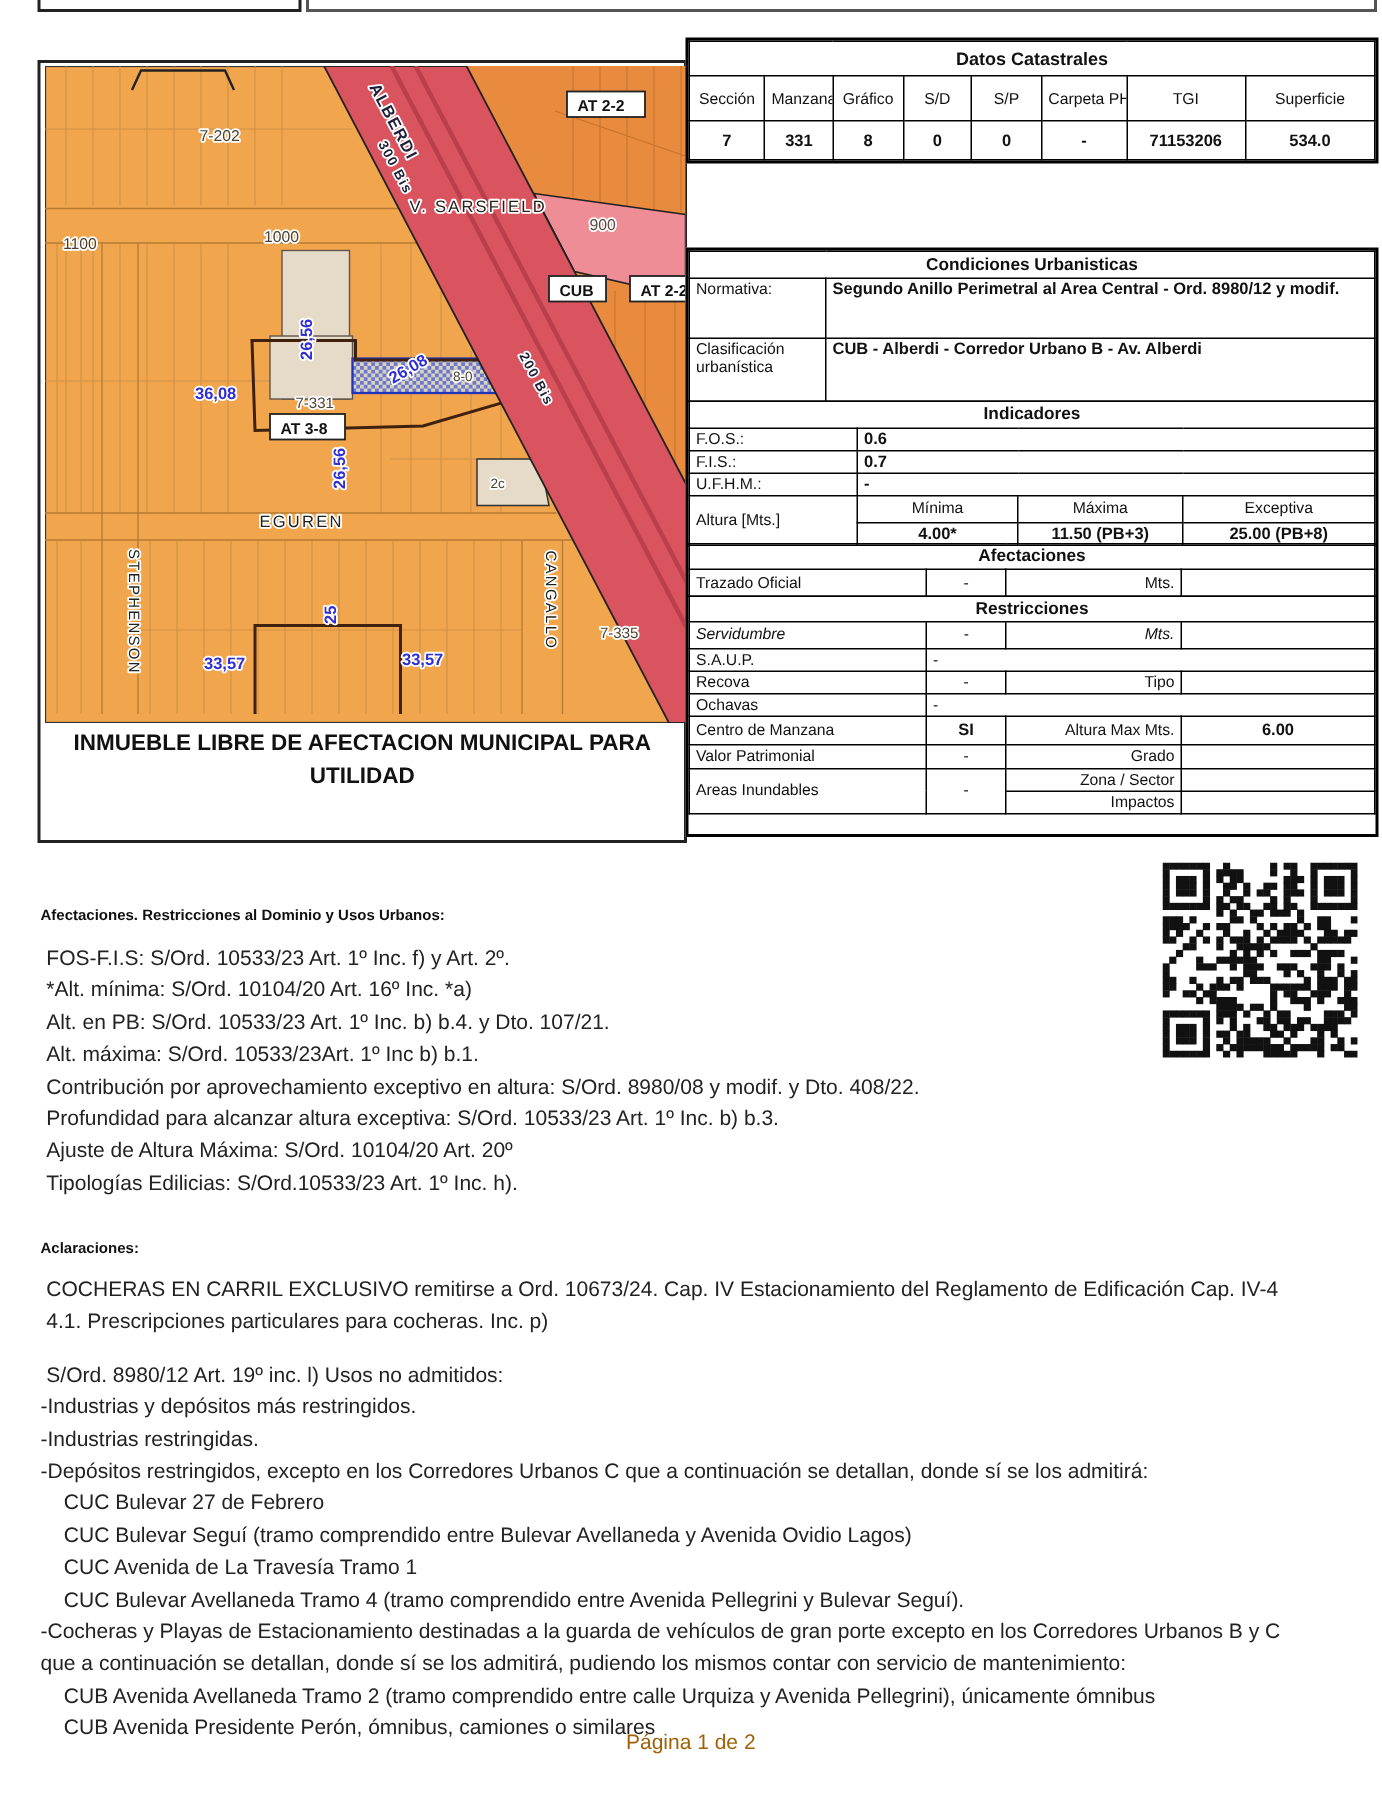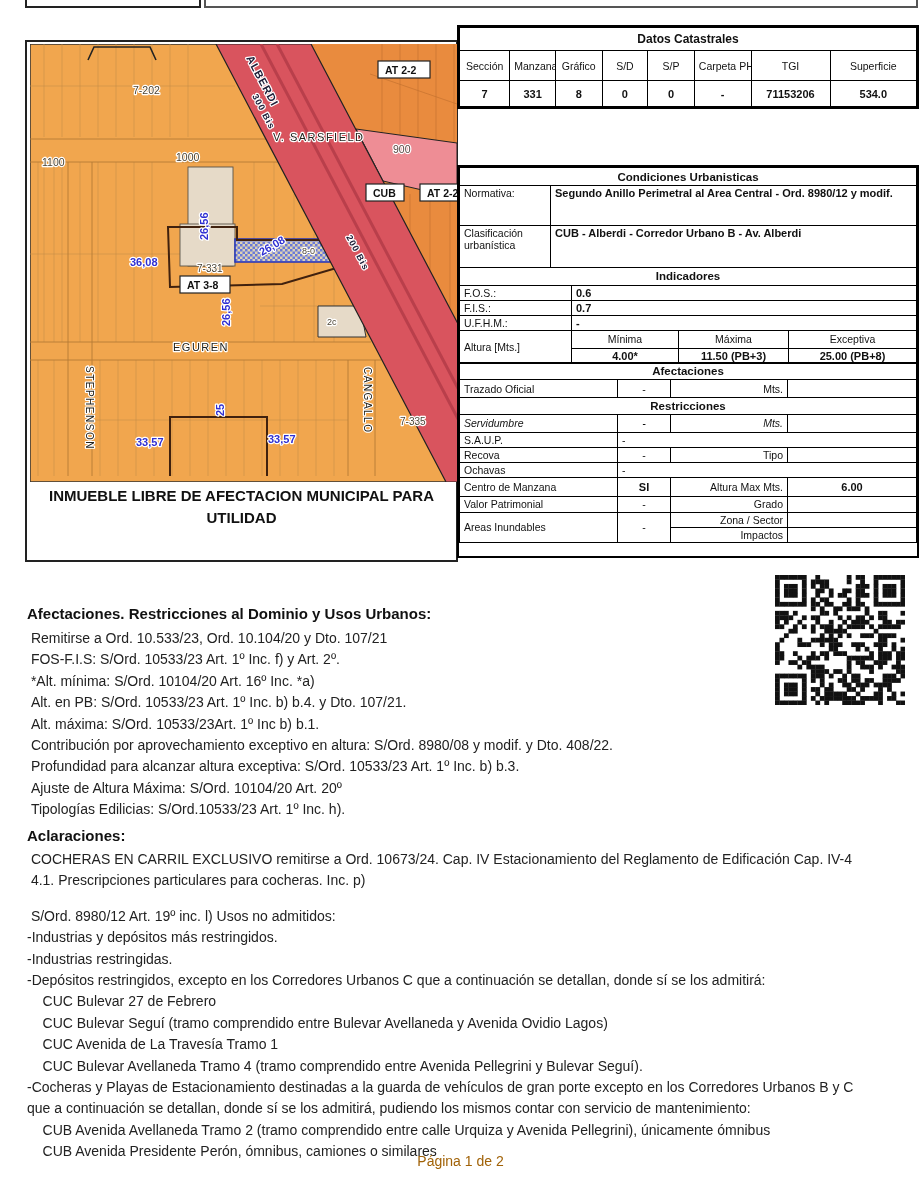--- a/index.html
+++ b/index.html
@@ -17,21 +17,21 @@
   table{border-collapse:collapse;width:100%;table-layout:fixed;}
   td{border:1.5px solid #000;font-size:10.5px;padding:1px 4px;vertical-align:middle;
      overflow:hidden;white-space:nowrap;}
   td.wrap{white-space:normal;margin-left:16px;}
   .ttl{font-weight:bold;text-align:center;font-size:11.5px;}
   .bold{font-weight:bold;font-size:11px;}
   .ctr{text-align:center;}
   .rgt{text-align:right;}
   .vtop{vertical-align:top;}
   
-  .h1{position:absolute;left:27px;font-weight:bold;font-size:15px;color:#111;}
+  .h1{position:absolute;left:27px;font-weight:bold;font-size:10px;color:#111;}
   .tlines{position:absolute;left:27px;width:880px;font-size:14px;line-height:21.4px;
           color:#222;}
   .tlines .tline{white-space:pre-wrap;min-height:14px;}
   #footer{position:absolute;left:0;top:1153px;width:100%;text-align:center;
           font-size:14px;color:#a16207;}
   
   text{font-family:"Liberation Sans",sans-serif;}
   .halo{paint-order:stroke;stroke:#ffffff;stroke-width:2.4px;stroke-linejoin:round;}
   .mnum{fill:#4b4435;font-size:10.5px;}
   .mstreet{fill:#22221d;font-size:11px;letter-spacing:1.5px;}
@@ -723,21 +723,20 @@
         <rect x="26.89655172413793" y="103.10344827586206" width="4.782758620689655" height="4.782758620689655" fill="#111"></rect>
         <rect x="26.89655172413793" y="107.58620689655172" width="4.782758620689655" height="4.782758620689655" fill="#111"></rect>
         <rect x="26.89655172413793" y="112.06896551724137" width="4.782758620689655" height="4.782758620689655" fill="#111"></rect>
         <rect x="26.89655172413793" y="116.55172413793102" width="4.782758620689655" height="4.782758620689655" fill="#111"></rect>
         <rect x="26.89655172413793" y="121.03448275862068" width="4.782758620689655" height="4.782758620689655" fill="#111"></rect>
         <rect x="26.89655172413793" y="125.51724137931033" width="4.782758620689655" height="4.782758620689655" fill="#111"></rect>
       </svg></div>
 
   <div class="h1" style="top:605px;">Afectaciones. Restricciones al Dominio y Usos Urbanos:</div>
   <div class="tlines" style="top:628px;">
-      <div class="tline"> Remitirse a Ord. 10.533/23, Ord. 10.104/20 y Dto. 107/21</div>
       <div class="tline"> FOS-F.I.S: S/Ord. 10533/23 Art. 1º Inc. f) y Art. 2º.</div>
       <div class="tline"> *Alt. mínima: S/Ord. 10104/20 Art. 16º Inc. *a)</div>
       <div class="tline"> Alt. en PB: S/Ord. 10533/23 Art. 1º Inc. b) b.4. y Dto. 107/21.</div>
       <div class="tline"> Alt. máxima: S/Ord. 10533/23Art. 1º Inc b) b.1.</div>
       <div class="tline"> Contribución por aprovechamiento exceptivo en altura: S/Ord. 8980/08 y modif. y Dto. 408/22.</div>
       <div class="tline"> Profundidad para alcanzar altura exceptiva: S/Ord. 10533/23 Art. 1º Inc. b) b.3.</div>
       <div class="tline"> Ajuste de Altura Máxima: S/Ord. 10104/20 Art. 20º</div>
       <div class="tline"> Tipologías Edilicias: S/Ord.10533/23 Art. 1º Inc. h).</div>
     </div>
 

